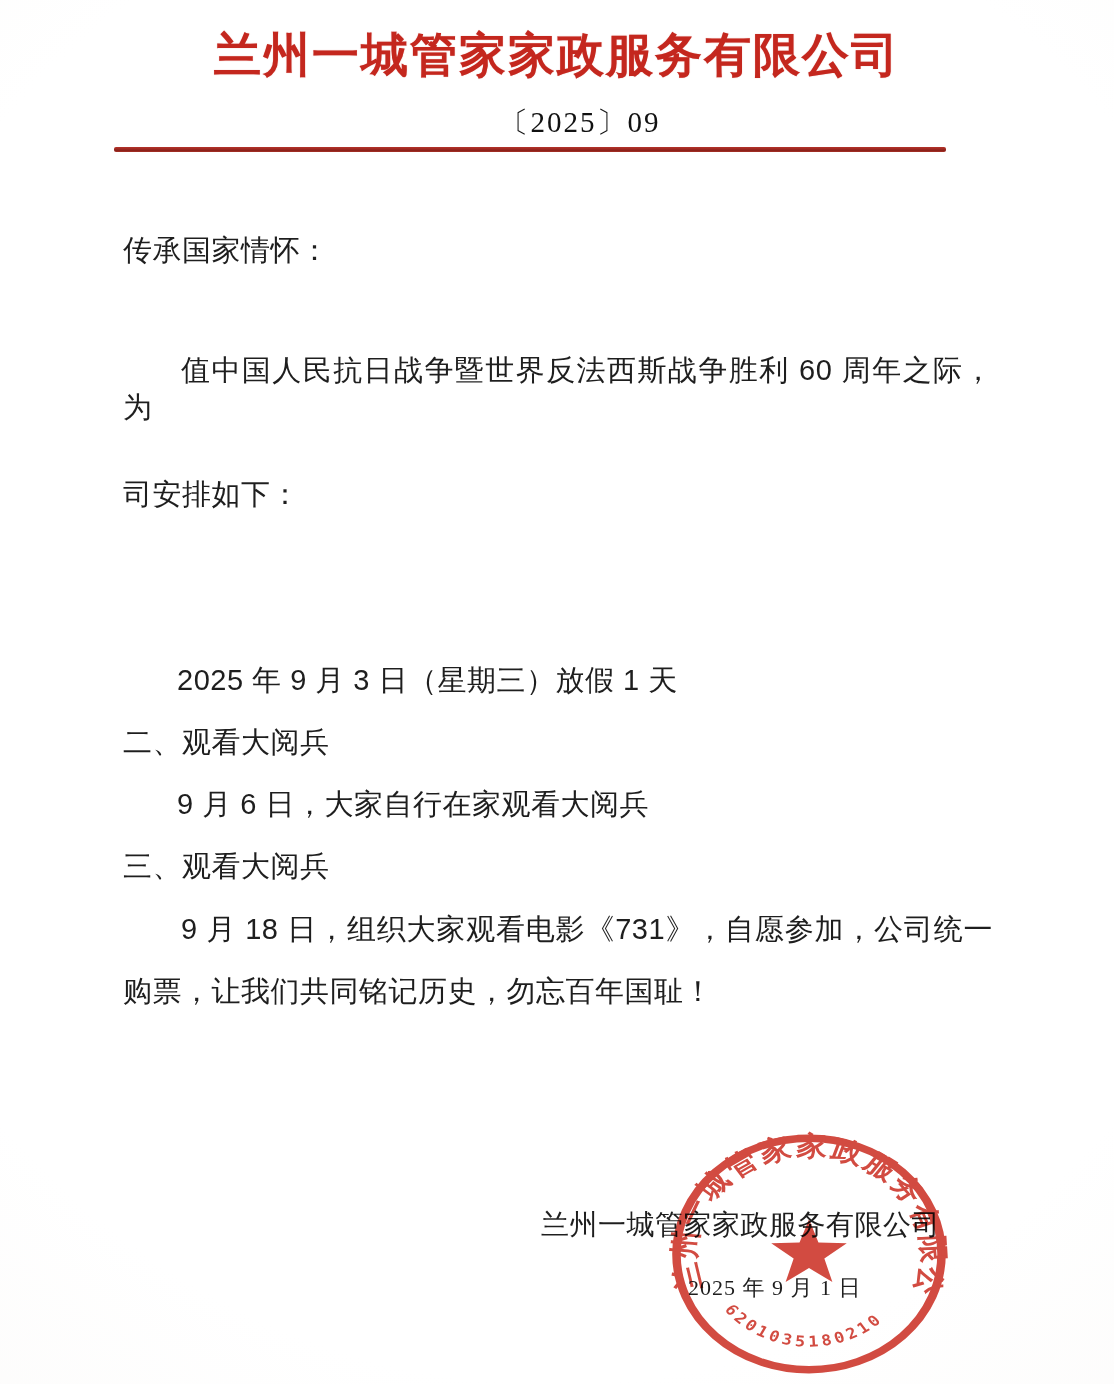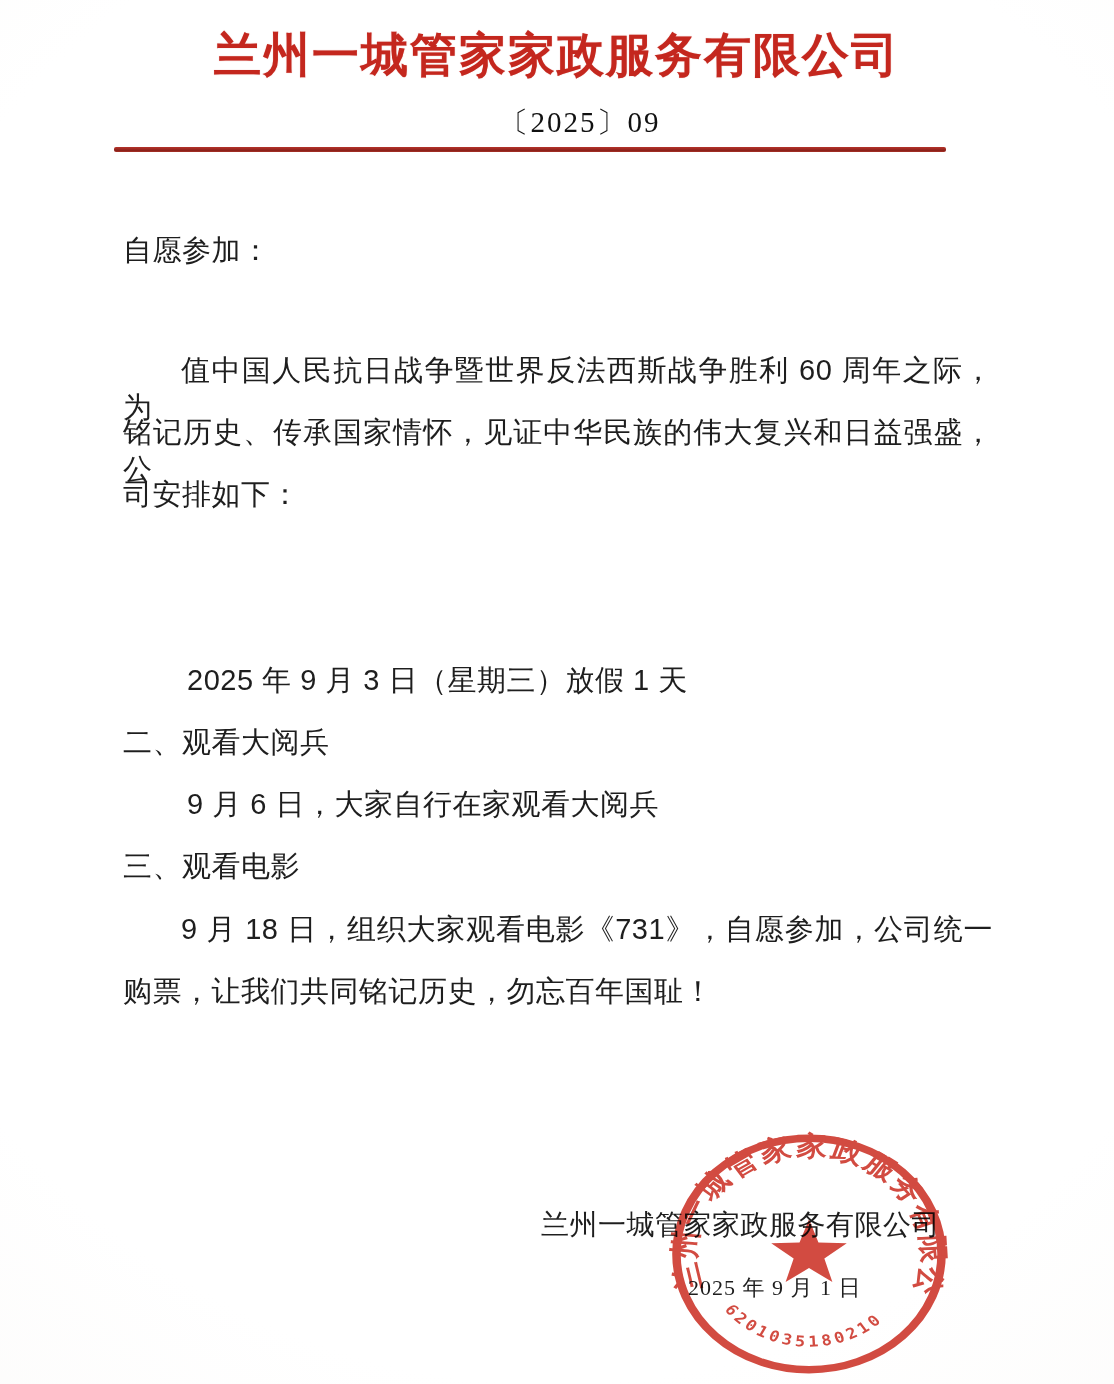--- a/index.html
+++ b/index.html
@@ -59,21 +59,21 @@
     position: absolute;
     left: 123px;
     width: 870px;
     font-size: 29px;
     line-height: 37px;
     color: var(--text_black);
     letter-spacing: 0.5px;
   }
   .just { text-align: justify; text-align-last: justify; }
   .indent { text-indent: 58px; }
-  .plain-indent { left: 187px; width: auto; white-space: nowrap; }
+  .plain-indent { left: 177px; width: auto; white-space: nowrap; }
   .sig {
     position: absolute;
     top: 1206px;
     left: 541px;
     font-size: 28px;
     letter-spacing: 0.5px;
     color: var(--text_black);
     white-space: nowrap;
   }
   .date {
@@ -115,32 +115,31 @@
 <body>
 
 <div class="page">
 
   <h1 class="title">兰州一城管家家政服务有限公司</h1>
 
   <div class="docnum">〔2025〕09</div>
 
   <div class="rule"></div>
 
-  <div class="line" style="top:232px">自愿参加：</div>
+  <div class="line" style="top:232px">传承国家情怀：</div>
 
   <div class="line just indent" style="top:352px">值中国人民抗日战争暨世界反法西斯战争胜利 60 周年之际，为</div>
-  <div class="line just" style="top:414px">铭记历史、传承国家情怀，见证中华民族的伟大复兴和日益强盛，公</div>
   <div class="line" style="top:476px">司安排如下：</div>
 
   <div class="line plain-indent" style="top:662px">2025 年 9 月 3 日（星期三）放假 1 天</div>
 
   <div class="line" style="top:724px">二、观看大阅兵</div>
   <div class="line plain-indent" style="top:786px">9 月 6 日，大家自行在家观看大阅兵</div>
 
-  <div class="line" style="top:848px">三、观看电影</div>
+  <div class="line" style="top:848px">三、观看大阅兵</div>
   <div class="line just indent" style="top:911px">9 月 18 日，组织大家观看电影《731》，自愿参加，公司统一</div>
   <div class="line" style="top:973px">购票，让我们共同铭记历史，勿忘百年国耻！</div>
 
   <div class="sig">兰州一城管家家政服务有限公司</div>
   <div class="date">2025 年 9 月 1 日</div>
 
   <svg class="stamp" viewBox="0 0 300 300" preserveAspectRatio="none">
     <defs>
       <path id="arcTop" d="M 37 191 A 120 120 0 1 1 263 191" fill="none"></path>
       <path id="arcBottom" d="M 58 214 A 112 112 0 0 0 242 214" fill="none"></path>

